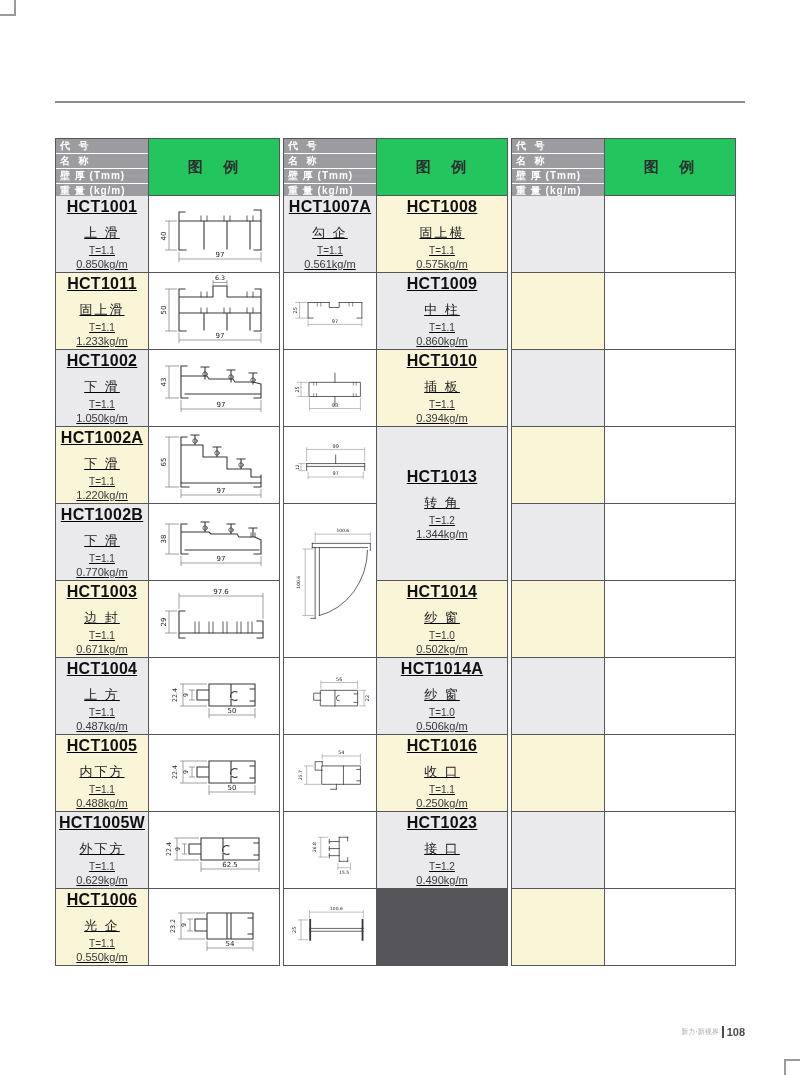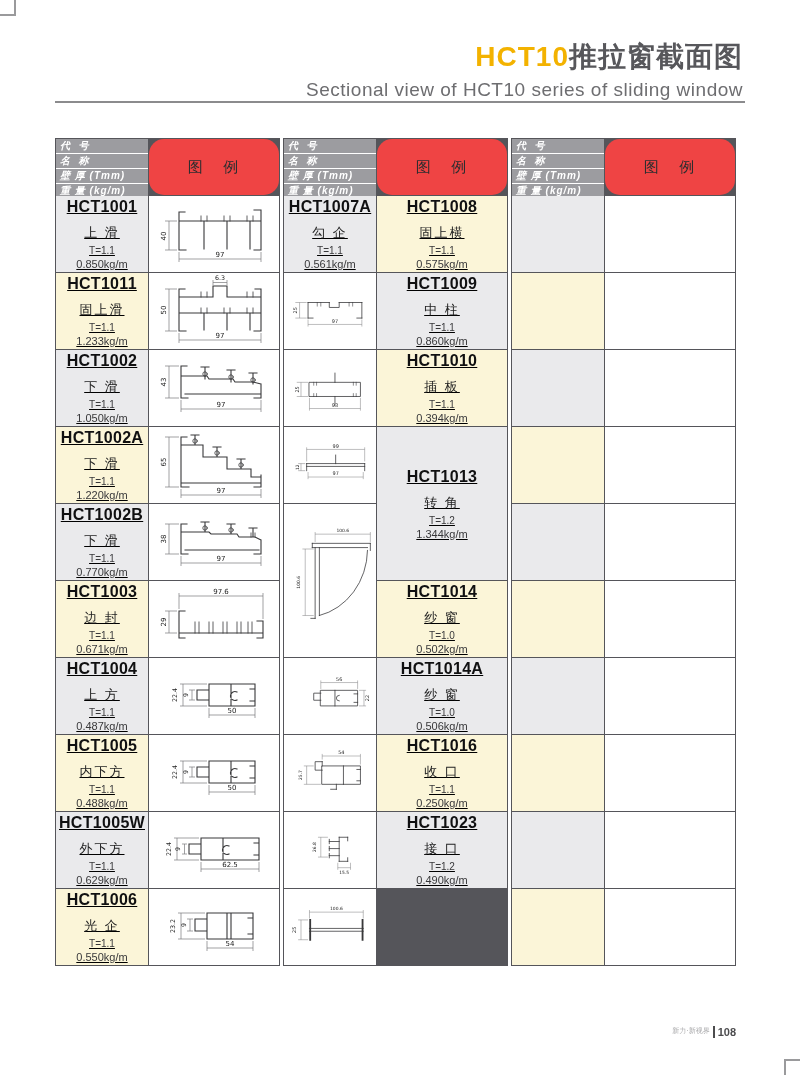--- a/index.html
+++ b/index.html
@@ -11,57 +11,53 @@
   .titlebox{position:absolute;right:57px;top:38px;text-align:right;}
   .title{font-size:28px;font-weight:bold;color:#57575b;letter-spacing:1px;}
   .title .accent{color:#f3b200;}
   .subtitle{font-size:19px;color:#6d6d70;margin-top:3px;letter-spacing:0.5px;}
   .rule{position:absolute;left:55px;right:55px;top:101px;height:2px;background:#8b8b8d;}
   .tablewrap{position:absolute;left:55px;top:138px;display:flex;gap:3px;align-items:flex-start;}
   .grp{display:grid;grid-template-columns:92px 130px;grid-template-rows:56px repeat(10,76px);
        gap:1px;background:#55555a;border:1px solid #55555a;}
   .hl{background:#fff;display:flex;flex-direction:column;gap:1px;}
   .hb{flex:1;background:#9c9ca0;color:#fff;font-weight:bold;font-size:10px;
-      display:flex;align-items:center;padding-left:4px;letter-spacing:1px;white-space:pre;font-style:italic;}
-  .ho{background:#ef4444;display:flex;align-items:center;justify-content:center;
-      font-size:15px;font-weight:normal;color:#2d2d2f;white-space:pre;letter-spacing:2px;border-radius:15px;}
+      display:flex;align-items:center;padding-left:4px;letter-spacing:1px;white-space:pre;}
+  .ho{background:#22c55e;display:flex;align-items:center;justify-content:center;
+      font-size:15px;font-weight:bold;color:#2d2d2f;white-space:pre;letter-spacing:2px;}
   .lc{display:flex;flex-direction:column;align-items:center;justify-content:center;text-align:center;text-decoration:underline;}
   .bg-g{background:#eaeaec;}
   .bg-y{background:#fbf5d8;}
   .dc{background:#fff;display:flex;align-items:center;justify-content:center;}
   .span2{grid-row:span 2;}
   .code{font-size:16px;font-weight:bold;color:#101011;letter-spacing:0.3px;}
   .cname{font-size:13px;color:#222;margin-top:8px;letter-spacing:2px;white-space:pre;}
   .tt{font-size:10px;color:#38383a;margin-top:3px;}
   .wt{font-size:11px;color:#38383a;margin-top:2px;}
   .diag{display:block;}
   .pf{stroke:#38383a;stroke-width:1.1;fill:none;stroke-linecap:square;}
   .pfthin{stroke:#38383a;stroke-width:0.8;fill:none;stroke-linecap:square;}
   .pf2{stroke:#38383a;stroke-width:2.6;fill:none;stroke-linecap:square;}
   .dl{stroke:#7a7a7d;stroke-width:0.7;fill:none;}
   .dt{font-family:"DejaVu Sans",sans-serif;font-size:7px;fill:#222;}
   .dt6{font-size:6.3px;}
   .footnote{position:absolute;left:55px;right:55px;top:982px;text-align:center;
             font-size:11.5px;color:#222;letter-spacing:0.3px;}
-  .footer{position:absolute;right:64px;top:1026px;display:flex;}
+  .footer{position:absolute;right:55px;top:1026px;display:flex;align-items:center;}
   .brand{font-size:7px;color:#a9a9ab;margin-right:3px;}
   .pageno{font-size:11px;font-weight:bold;color:#4c4c4e;border-left:2px solid #4c4c4e;padding-left:3px;}
 </style>
 </head>
 <body>
 
 <div class="page">
 
   <div class="mark mark-tl"></div>
   <div class="mark mark-br"></div>
 
-  <div class="titlebox">
-    <div class="title"><span class="accent">HCT10</span><span>推拉窗截面图</span></div>
-    <div class="subtitle">Sectional  view of HCT10 series of sliding window</div>
-  </div>
   <div class="rule"></div>
 
   <div class="tablewrap">
 
     <div class="grp">
       <div class="hl">
         <div class="hb">代  号</div>
         <div class="hb">名  称</div>
         <div class="hb">壁 厚 (Tmm)</div>
         <div class="hb">重 量 (kg/m)</div>

